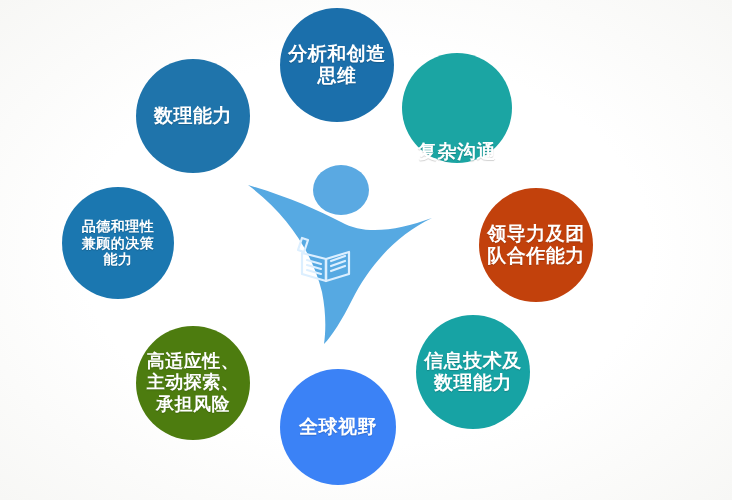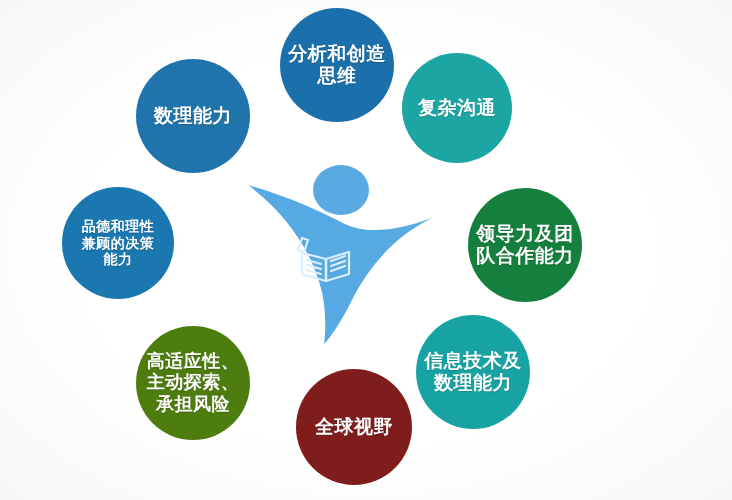--- a/index.html
+++ b/index.html
@@ -84,32 +84,32 @@
         <path d="M61 100 L75 104 M61 105 L75 109 M61 110 L75 114"></path>
         <path d="M85 101 L99 96 M85 106 L99 101 M85 111 L99 106"></path>
       </g>
     </svg>
   </div>
 
   <div class="bubble" style="left: 280px; top: 8px; width: 114px; height: 114px; background: rgb(27, 111, 171);">
     <span class="label" style="font-size: 19px;">分析和创造
 思维</span>
   </div>
-  <div class="bubble" style="left: 402px; top: 53px; width: 110px; height: 110px; background: rgb(27, 165, 163);">
+  <div class="bubble" style="left: 402px; top: 53px; width: 110px; height: 110px; background: rgb(27, 165, 163); align-items: flex-end;">
     <span class="label" style="font-size: 19px;">复杂沟通</span>
   </div>
-  <div class="bubble" style="left: 468px; top: 188px; width: 114px; height: 114px; background: #15803d;">
+  <div class="bubble" style="left: 479px; top: 188px; width: 114px; height: 114px; background: #c2410c;">
     <span class="label" style="font-size: 19px;">领导力及团
 队合作能力</span>
   </div>
   <div class="bubble" style="left: 416px; top: 315px; width: 114px; height: 114px; background: rgb(23, 163, 164); font-family: Liberation Serif, serif;">
     <span class="label" style="font-size: 19px;">信息技术及
 数理能力</span>
   </div>
-  <div class="bubble" style="left: 296px; top: 369px; width: 116px; height: 116px; background: #7f1d1d; justify-content: center;">
+  <div class="bubble" style="left: 280px; top: 369px; width: 116px; height: 116px; background: #3b82f6; justify-content: center;">
     <span class="label" style="font-size: 19px;">全球视野</span>
   </div>
   <div class="bubble" style="left: 136px; top: 326px; width: 114px; height: 114px; background: #4d7c0f;">
     <span class="label" style="font-size: 18px;">高适应性、
 主动探索、
 承担风险</span>
   </div>
   <div class="bubble" style="left: 62px; top: 187px; width: 112px; height: 112px; background: rgb(27, 119, 176);">
     <span class="label" style="font-size: 14px;">品德和理性
 兼顾的决策

